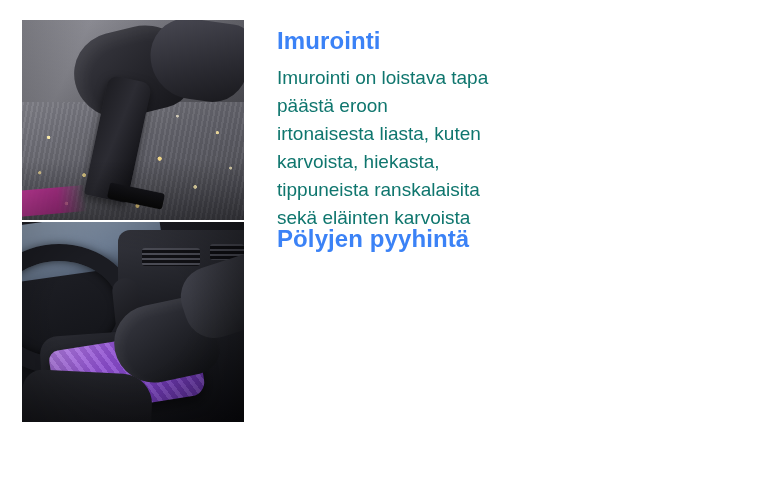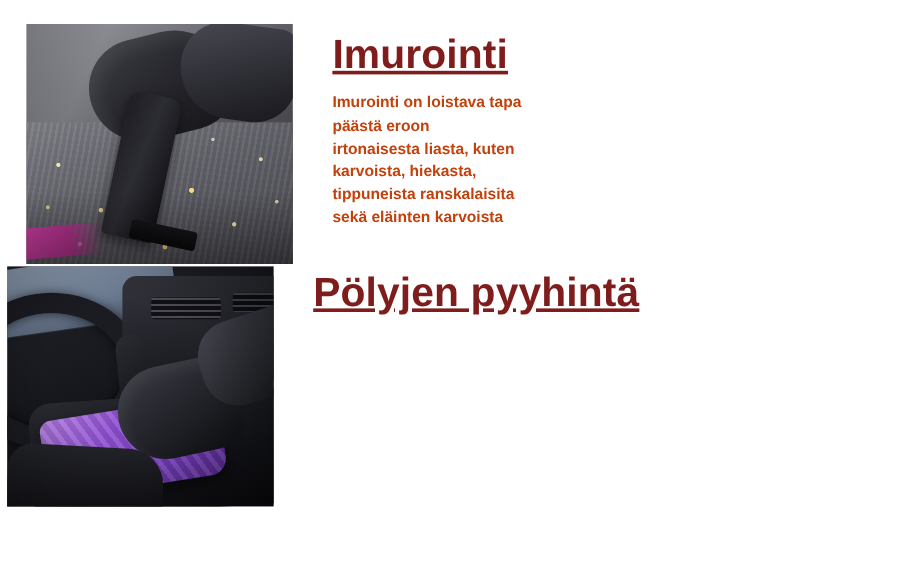--- a/index.html
+++ b/index.html
@@ -24,21 +24,21 @@
   .section {
     position: absolute;
     display: flex;
     align-items: flex-start;
   }
   .section-one {
     left: 22px;
     top: 20px;
   }
   .section-two {
-    left: 6px;
+    left: 22px;
     top: 222px;
   }
 
   
   .photo {
     width: 222px;
     height: 200px;
     flex: 0 0 222px;
     position: relative;
     overflow: hidden;
@@ -245,34 +245,33 @@
     inset: 0;
     background: radial-gradient(ellipse at 45% 45%, rgba(0,0,0,0) 40%, rgba(0,0,0,0.45) 100%);
   }
 
   
   .text-col {
     margin-left: 33px;
     max-width: 470px;
   }
   .heading {
-    font-size: 34px;
+    font-size: 24px;
     font-weight: bold;
-    color: #7f1d1d;
+    color: #3b82f6;
     line-height: 1.1;
     margin: 0 0 10px 0;
     letter-spacing: 0.1px;
-    text-decoration: underline;
   }
   .section-one .heading { margin-top: 8px; }
   .section-two .heading { margin-top: 4px; }
   .body-text {
-    font-size: 13px;
-    font-weight: bold;
-    color: #c2410c;
+    font-size: 19px;
+    font-weight: normal;
+    color: #0f766e;
     line-height: 1.47;
     margin: 0;
     white-space: pre-line;
   }
 </style>
 </head>
 <body>
 
 <div class="page">
 

